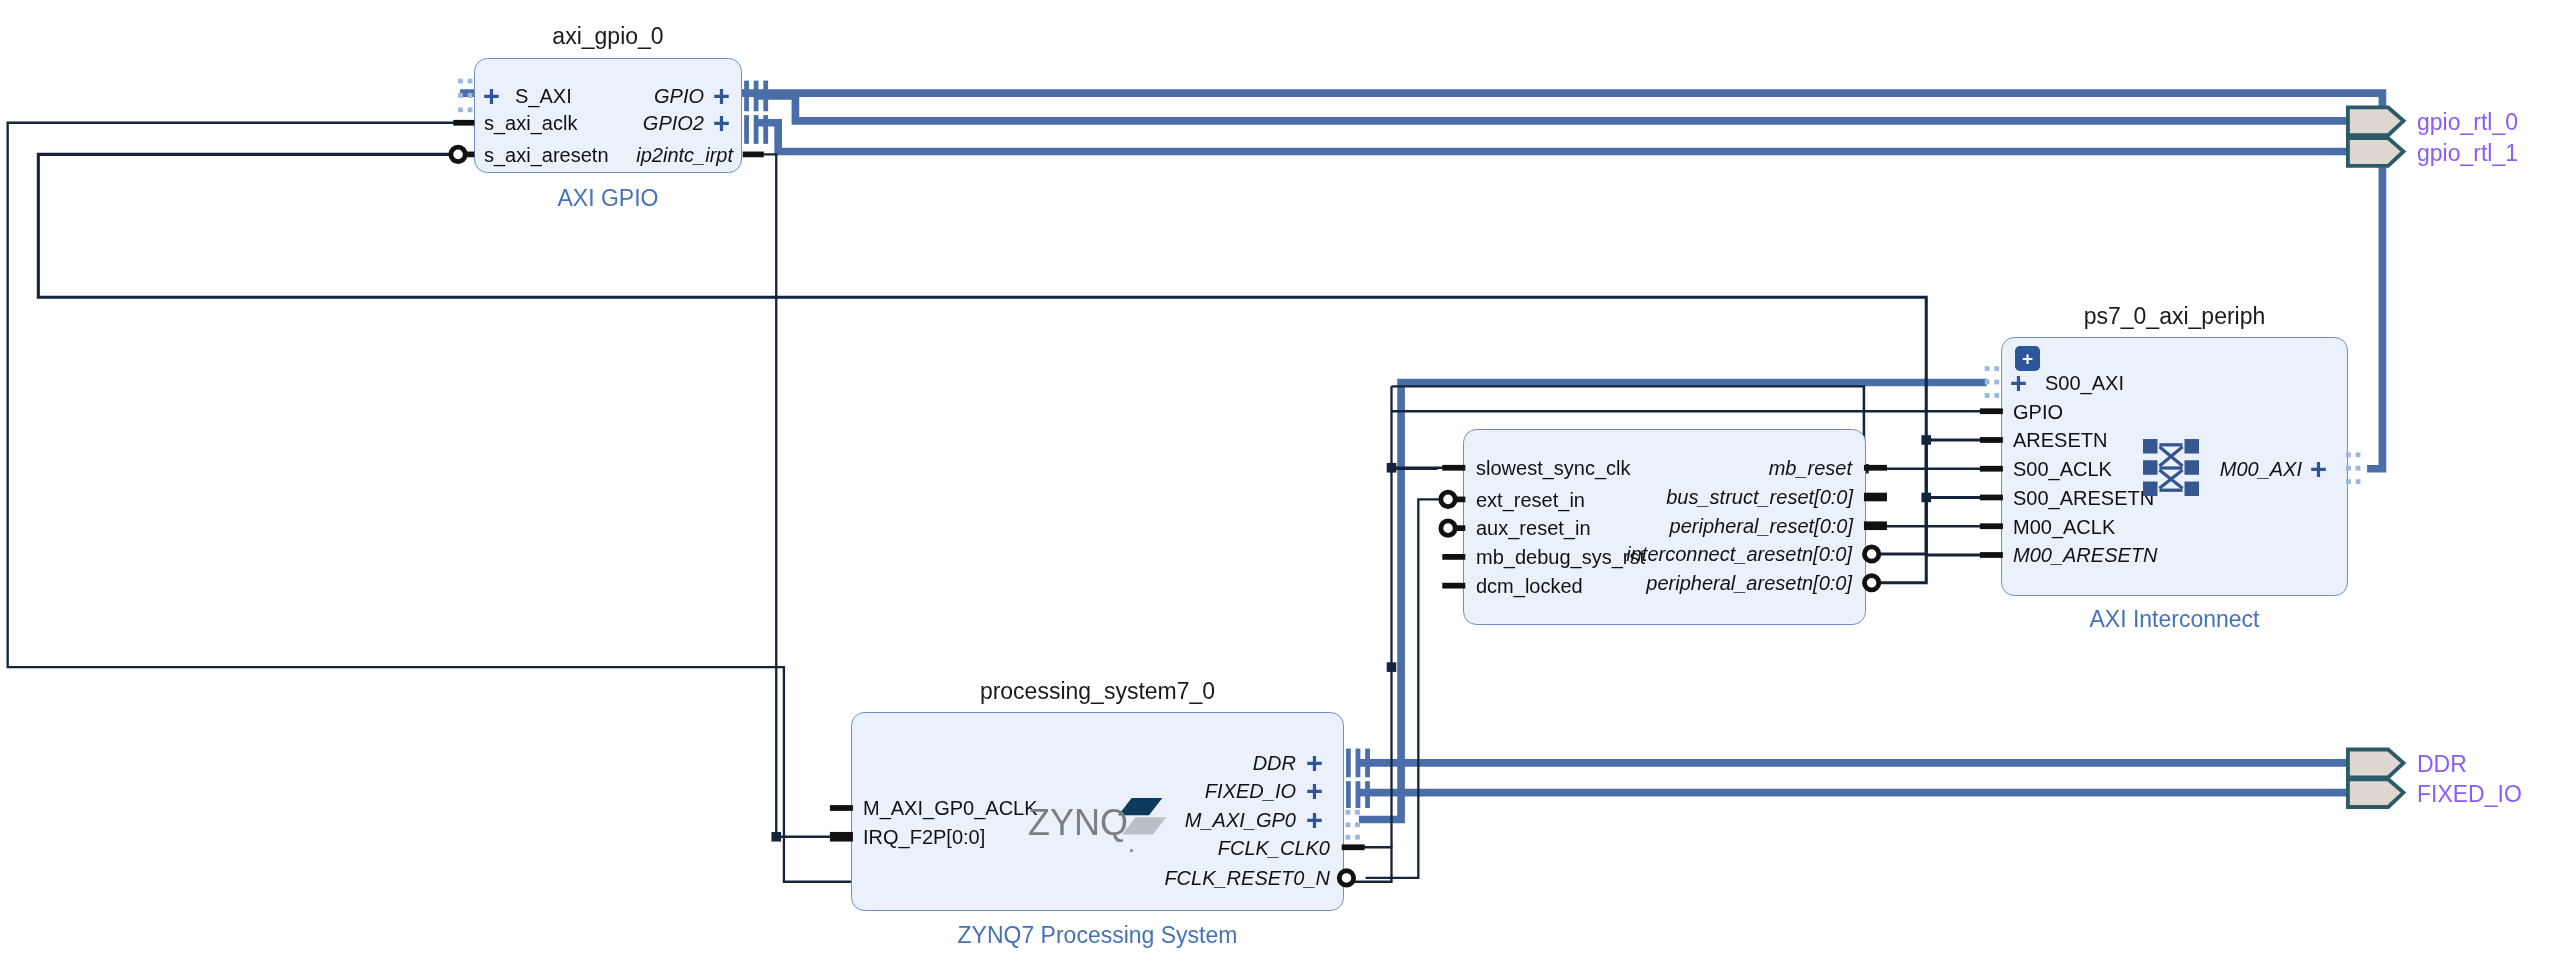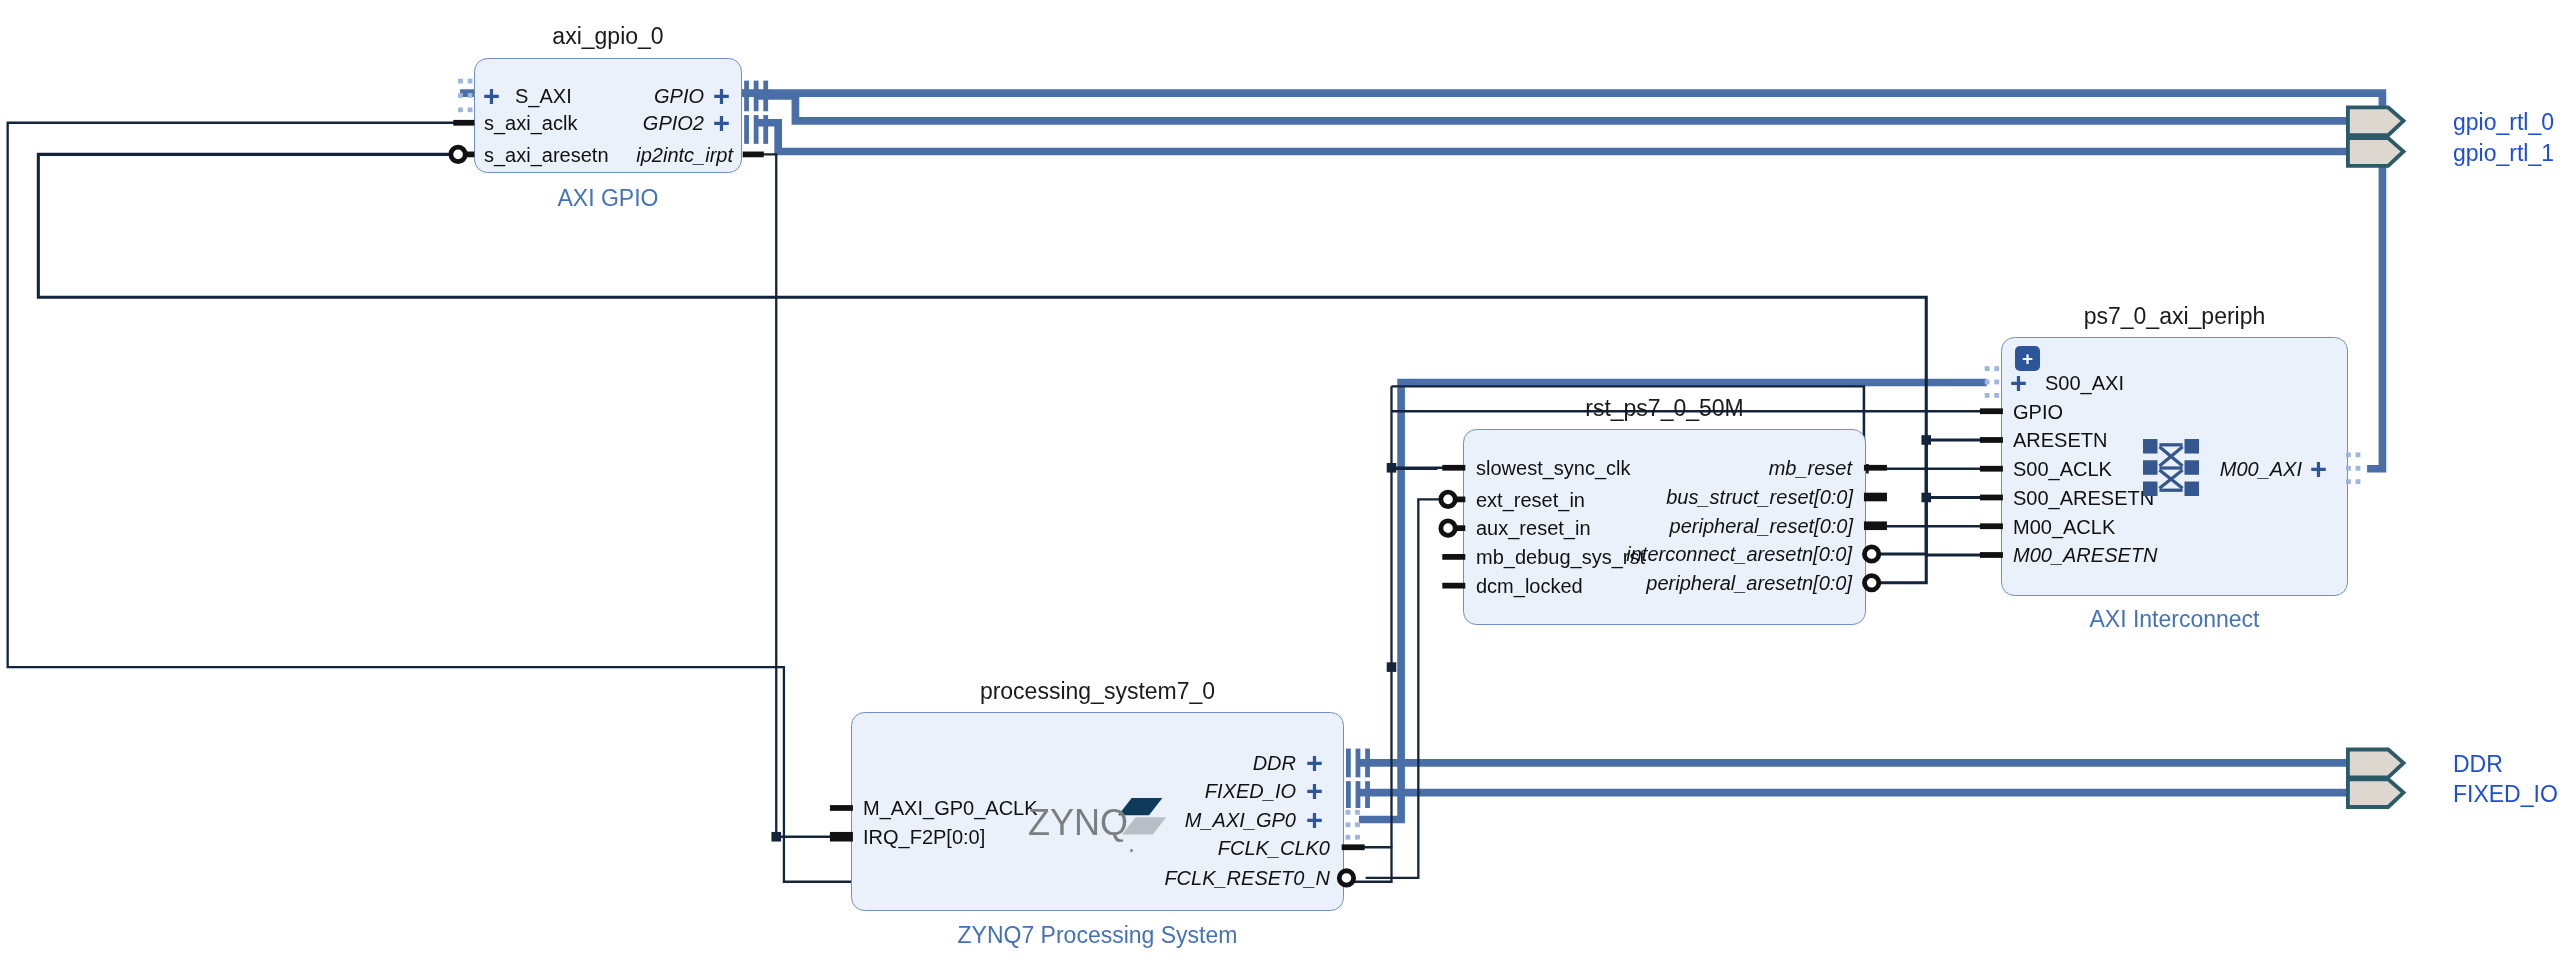--- a/index.html
+++ b/index.html
@@ -57,23 +57,22 @@
     position: absolute;
     color: #2c5699;
     font-size: 29px;
     font-weight: bold;
     line-height: 1;
     white-space: nowrap;
   }
   .ext-port-label {
     position: absolute;
     font-size: 23px;
-    color: #1d4ed8;
-    white-space: nowrap;
-    margin-left: 36px;
+    color: #8b5cf6;
+    white-space: nowrap;
   }
   .expand-btn {
     position: absolute;
     width: 25px;
     height: 25px;
     background: #2c5699;
     border-radius: 4.8px;
     color: #ffffff;
     font-size: 19px;
     font-weight: bold;
@@ -222,21 +221,20 @@
       <line x1="17" y1="6" x2="41" y2="6"></line>
       <line x1="17" y1="30" x2="41" y2="30"></line>
       <line x1="17" y1="53" x2="41" y2="53"></line>
       <line x1="17" y1="8" x2="41" y2="28"></line>
       <line x1="41" y1="8" x2="17" y2="28"></line>
       <line x1="17" y1="32" x2="41" y2="51"></line>
       <line x1="41" y1="32" x2="17" y2="51"></line>
     </g>
   </svg>
 
-  <div class="block-title" style="left:1463px; top:395px; width:403px;">rst_ps7_0_50M</div>
   <div class="block" style="left:1463px; top:429px; width:403px; height:196px;"></div>
 
   <div class="pin-label" style="left:1476px; top:458px;">slowest_sync_clk</div>
   <div class="pin-label" style="left:1476px; top:490px;">ext_reset_in</div>
   <div class="pin-label" style="left:1476px; top:518px;text-align:right;">aux_reset_in</div>
   <div class="pin-label" style="left:1476px; top:547px;">mb_debug_sys_rst</div>
   <div class="pin-label" style="left:1476px; top:576px;">dcm_locked</div>
 
   <div class="pin-label right" style="left:1610px; top:458px; width:242px;">mb_reset</div>
   <div class="pin-label right" style="left:1553px; top:487px; width:300px;">bus_struct_reset[0:0]</div>

